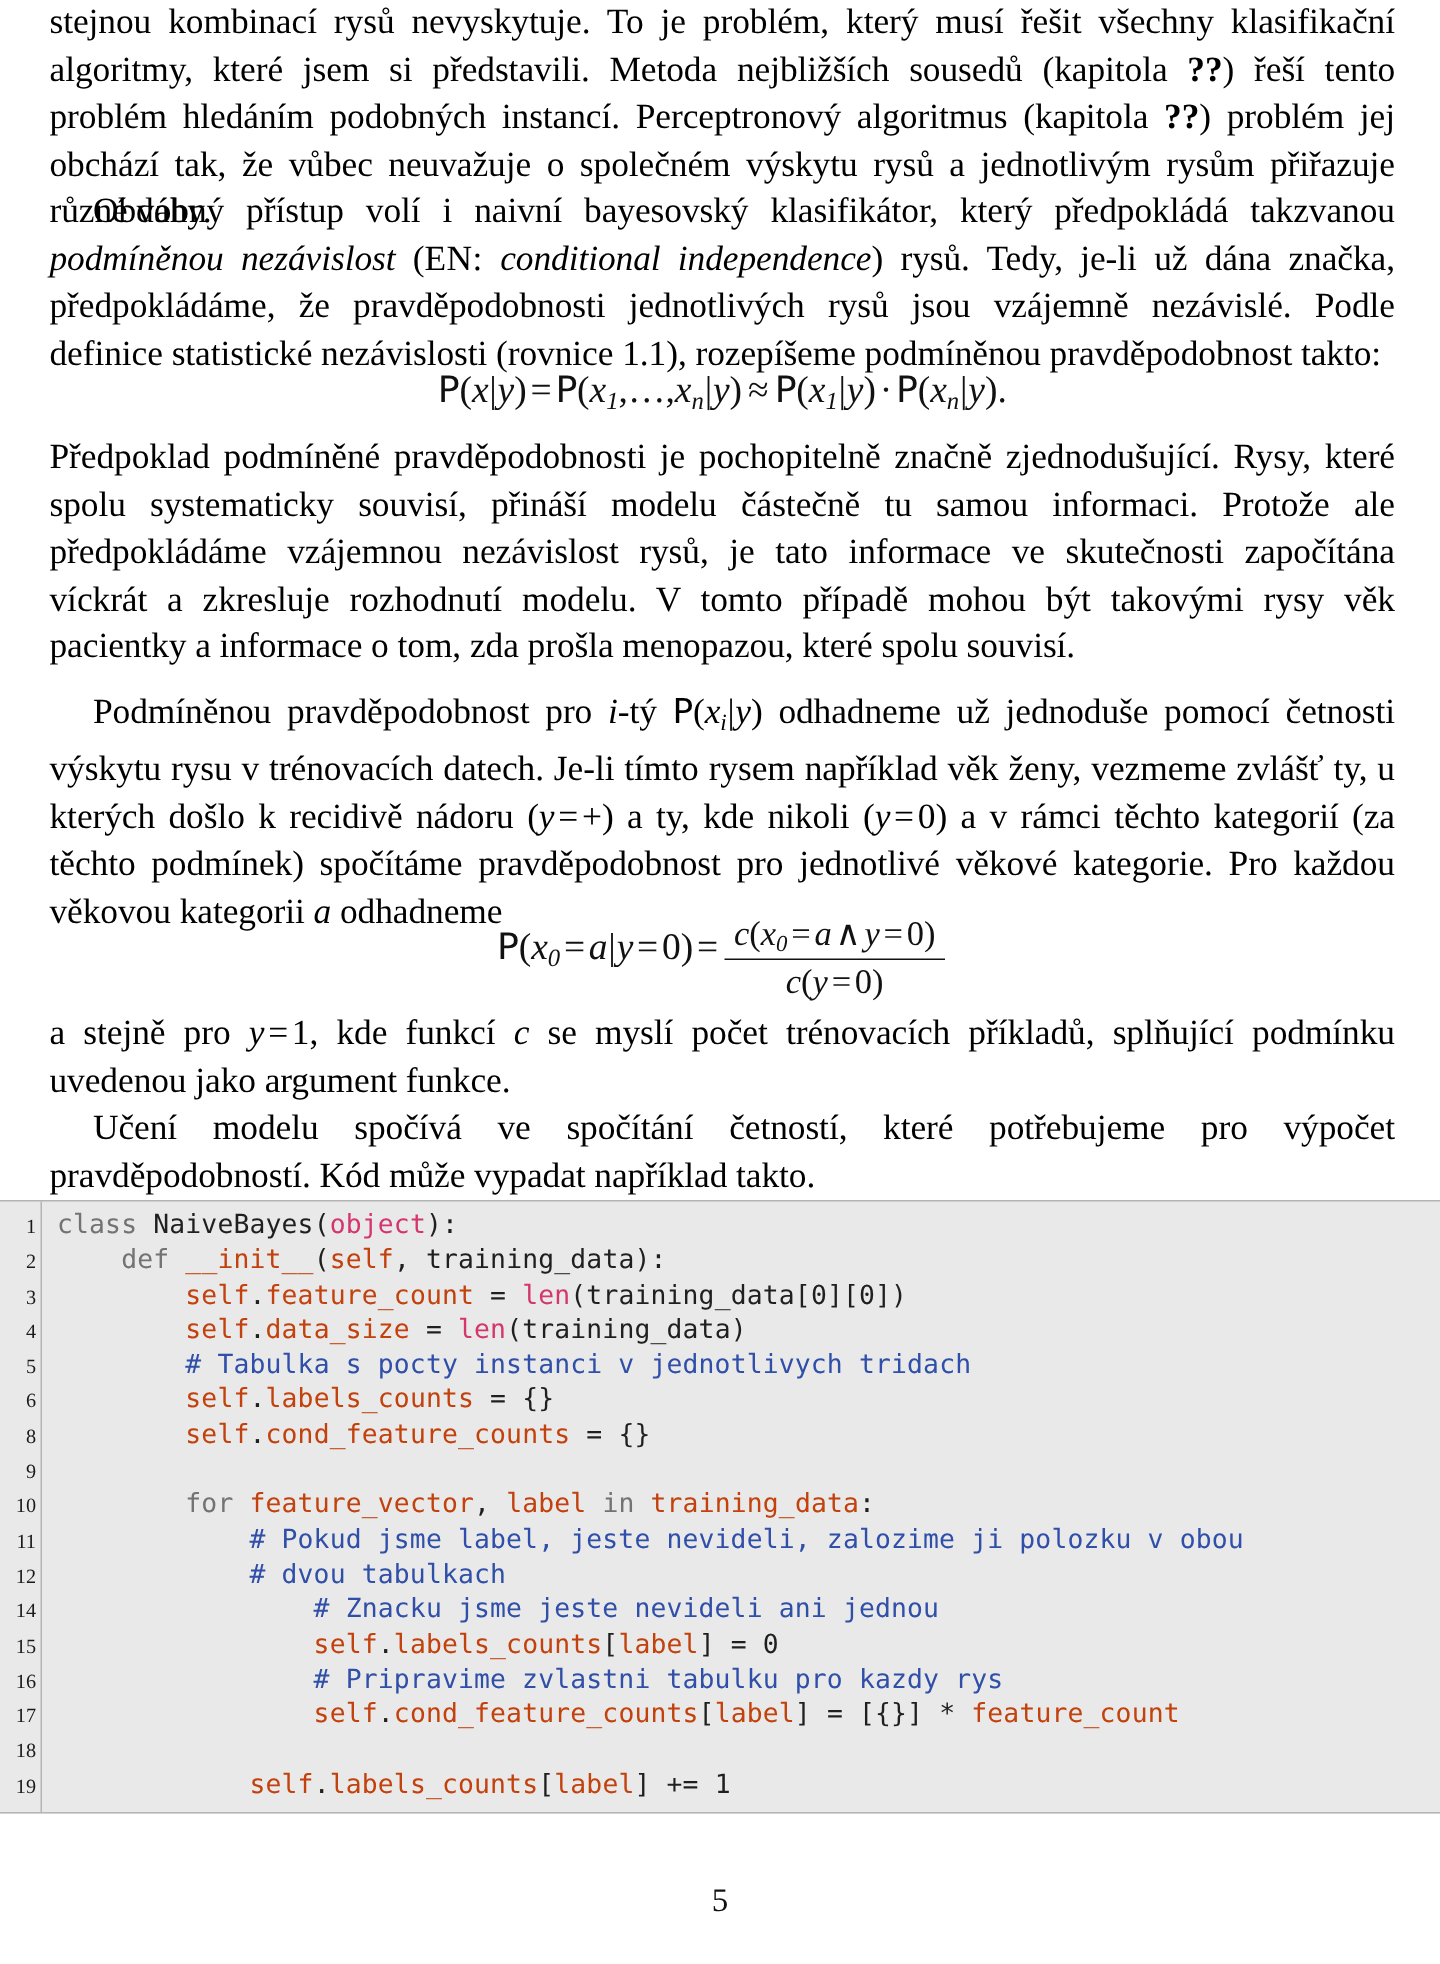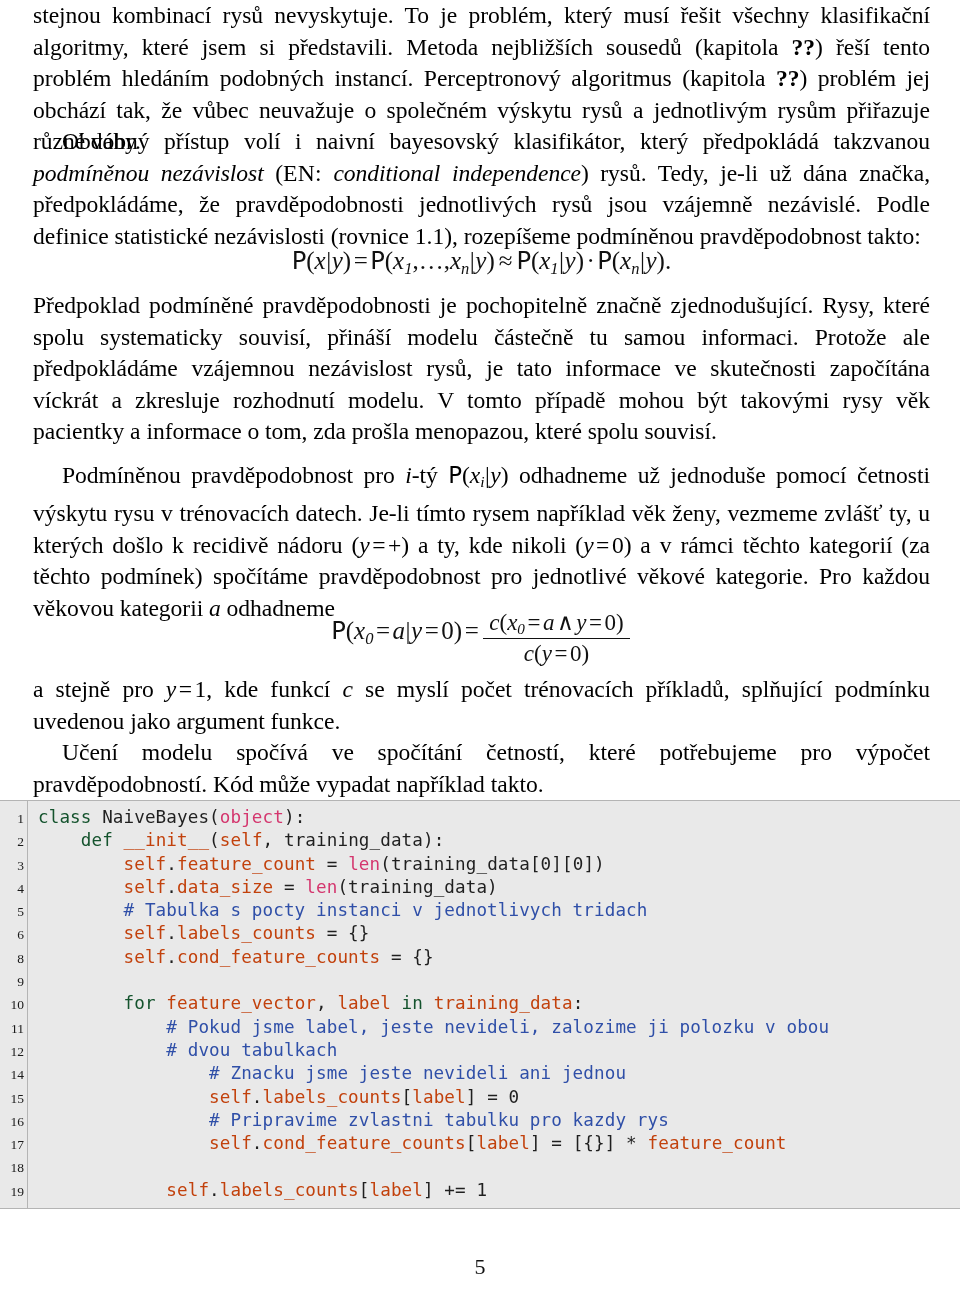--- a/index.html
+++ b/index.html
@@ -150,21 +150,21 @@
     width: 24px;
     margin-right: 14px;
     text-align: right;
     font-family: "Liberation Serif", "DejaVu Serif", serif;
     font-size: 13.5px;
     color: #1a1a1a;
     vertical-align: baseline;
     letter-spacing: 0;
   }
   
-  .c-kw   { color: #14532d; }          
+  .c-kw   { color: #737373; }          
   .c-name { color: #1f1f1f; }          
   .c-bi   { color: #d4366e; }          
   .c-id   { color: #c2410c; }          
   .c-cm   { color: #2f4fa8; }          
   .c-op   { color: #1f1f1f; }          
   .c-num  { color: #1f1f1f; }
 
   
   .pagenum {
     position: absolute;

